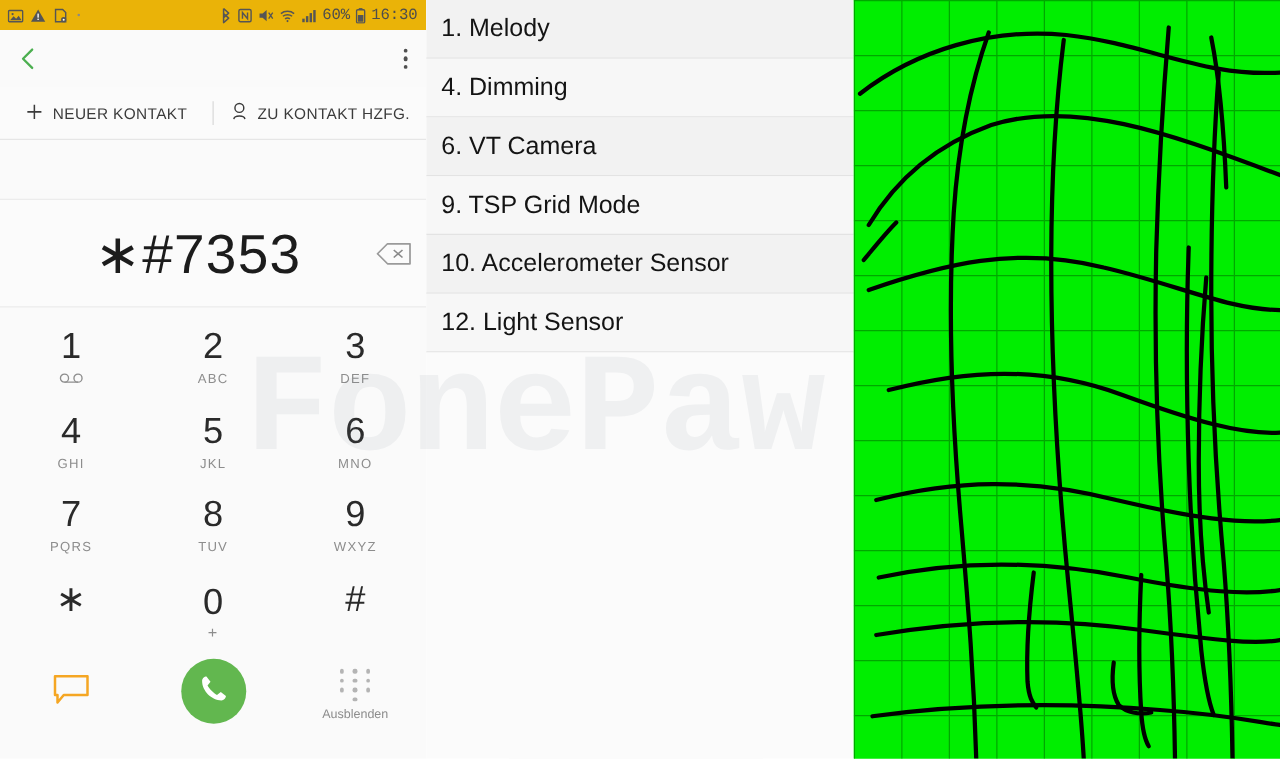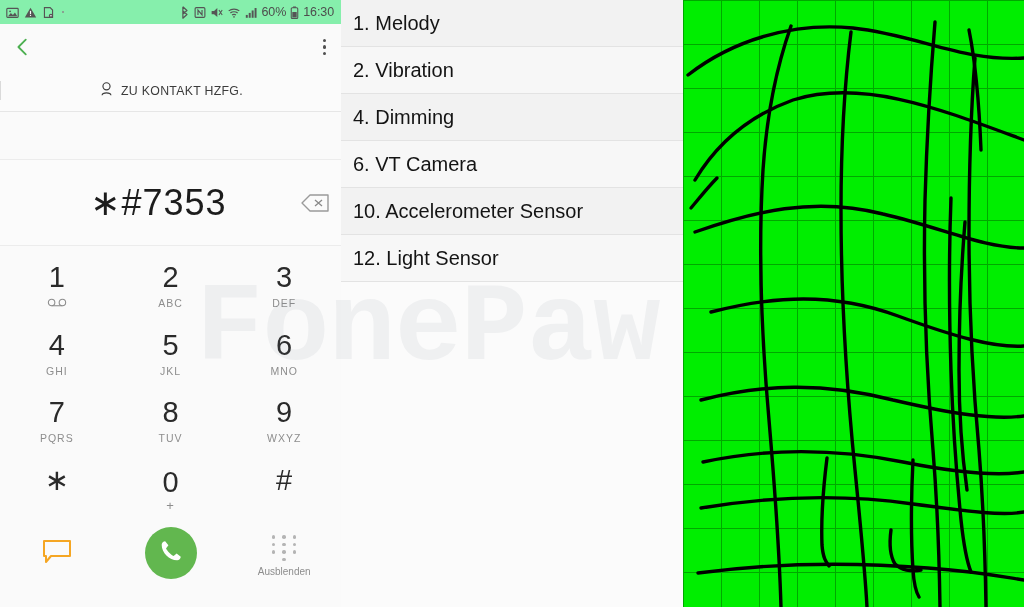--- a/index.html
+++ b/index.html
@@ -16,22 +16,22 @@
     position: relative;
     width: 341px; height: 607px;
     background: #fafafa;
     display: flex; flex-direction: column;
     overflow: hidden;
   }
   .statusbar {
     height: 24px; flex: 0 0 24px;
     display: flex; align-items: center;
     padding: 0 7px 0 6px;
-    background: #86efac;
-    font-size: 12.5px; color: #4a4a4a;
+    background: #eab308;
+    font-size: 12.5px; color: #4a4a4a; font-family: Liberation Mono, monospace;
   }
   .sb-left { display: flex; align-items: center; gap: 5px; }
   .sb-right { margin-left: auto; display: flex; align-items: center; gap: 4px; }
   .sb-ico { display: inline-flex; align-items: center; }
   .sb-text { font-size: 12.5px; color: #4d4d4d; letter-spacing: -0.1px; }
   .sb-dot { width:2px;height:2px;border-radius:50%;background:#8a8a8a;display:inline-block;margin-left:2px; }
 
   .appbar {
     height: 46px; flex: 0 0 46px;
     display: flex; align-items: center;
@@ -61,21 +61,21 @@
   .number-area {
     flex: 0 0 85px;
     position: relative;
     display: flex; align-items: center;
     border-top: 1px solid #ececec;
     border-bottom: 1px solid #ececec;
     background: #fbfbfb;
   }
   .dialed {
     flex: 1; text-align: center;
-    font-size: 36px; color: #1c1c1c;
+    font-size: 44px; color: #1c1c1c;
     font-weight: 300; letter-spacing: 1px;
     padding-left: 28px;
     font-family: "Liberation Sans", sans-serif;
   }
   .backspace { width: 52px; display:flex;align-items:center;justify-content:center; }
 
   .keypad { flex: 1; display: flex; flex-direction: column; padding-top: 6px; }
   .kp-row { flex: 1; display: flex; }
   .kp-key {
     flex: 1; display: flex; flex-direction: column;
@@ -228,20 +228,28 @@
           </svg>
       </span>
       <span class="overflow-dots">
           <i></i>
           <i></i>
           <i></i>
         </span>
     </div>
 
     <div class="action-row">
+      <div class="action-item">
+        <span>
+          <svg width="15" height="15" viewBox="0 0 16 16">
+              <path d="M8 2 V14 M2 8 H14" stroke="#3b3b3b" stroke-width="1.3"></path>
+            </svg>
+        </span>
+        <span class="act-label">NEUER KONTAKT</span>
+      </div>
       <div class="action-div"></div>
       <div class="action-item">
         <span>
           <svg width="15" height="16" viewBox="0 0 16 18">
               <circle cx="8" cy="6" r="4" fill="none" stroke="#3b3b3b" stroke-width="1.3"></circle>
               <path d="M3 16 C3.6 12.4, 12.4 12.4, 13 16" fill="none" stroke="#3b3b3b" stroke-width="1.3"></path>
             </svg>
         </span>
         <span class="act-label">ZU KONTAKT HZFG.</span>
       </div>
@@ -362,23 +370,23 @@
               <i></i>
             </span>
         </span>
         <span class="hide-label">Ausblenden</span>
       </div>
     </div>
   </div>
 
   <div class="panel-menu">
     <div class="menu-item">1. Melody</div>
-    <div class="menu-item">2. Vibration</div>
     <div class="menu-item">4. Dimming</div>
     <div class="menu-item">6. VT Camera</div>
+    <div class="menu-item">9. TSP Grid Mode</div>
     <div class="menu-item">10. Accelerometer Sensor</div>
     <div class="menu-item">12. Light Sensor</div>
     <div class="menu-tail"></div>
   </div>
 
   <div class="panel-grid">
     <div class="grid-lines" id="grid-lines" style="background: rgb(0, 238, 0);">
         <div class="vl" style="left: 0px; background: rgb(0, 168, 0);"></div>
         <div class="vl" style="left: 38px; background: rgb(0, 168, 0);"></div>
         <div class="vl" style="left: 76px; background: rgb(0, 168, 0);"></div>

